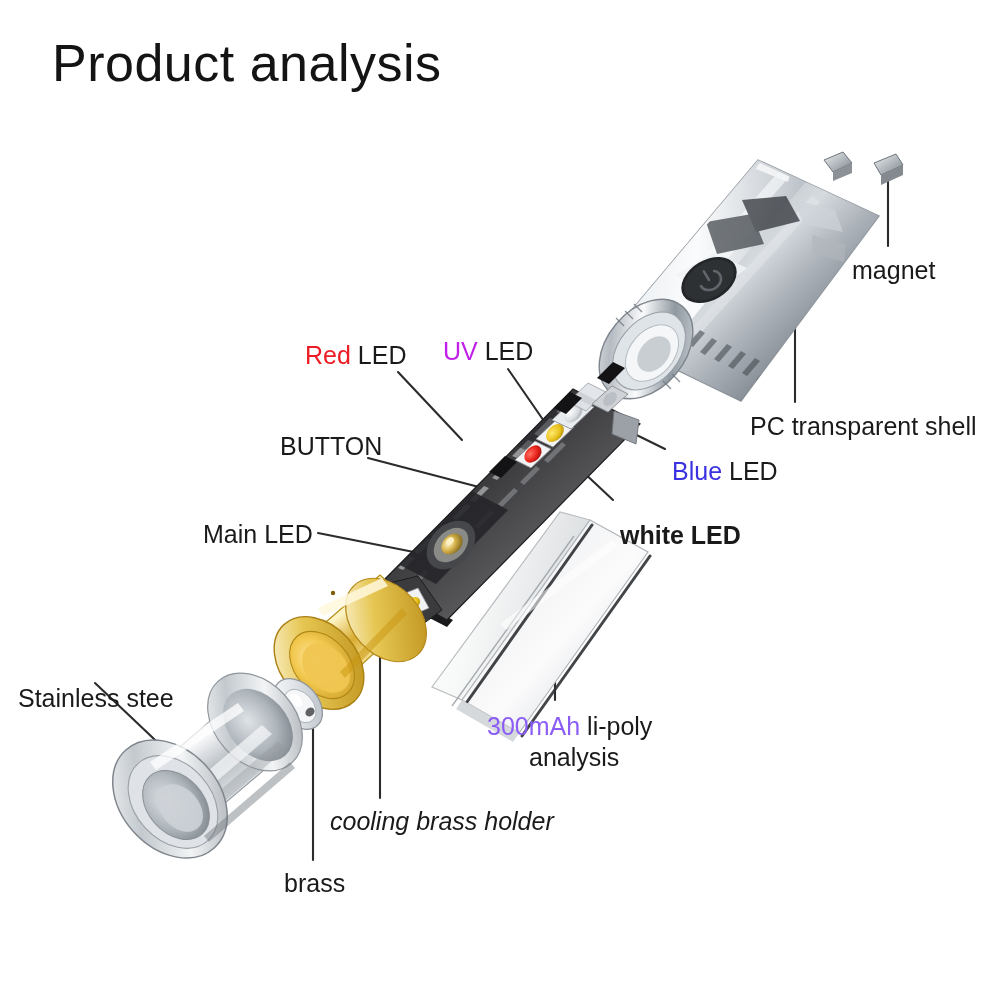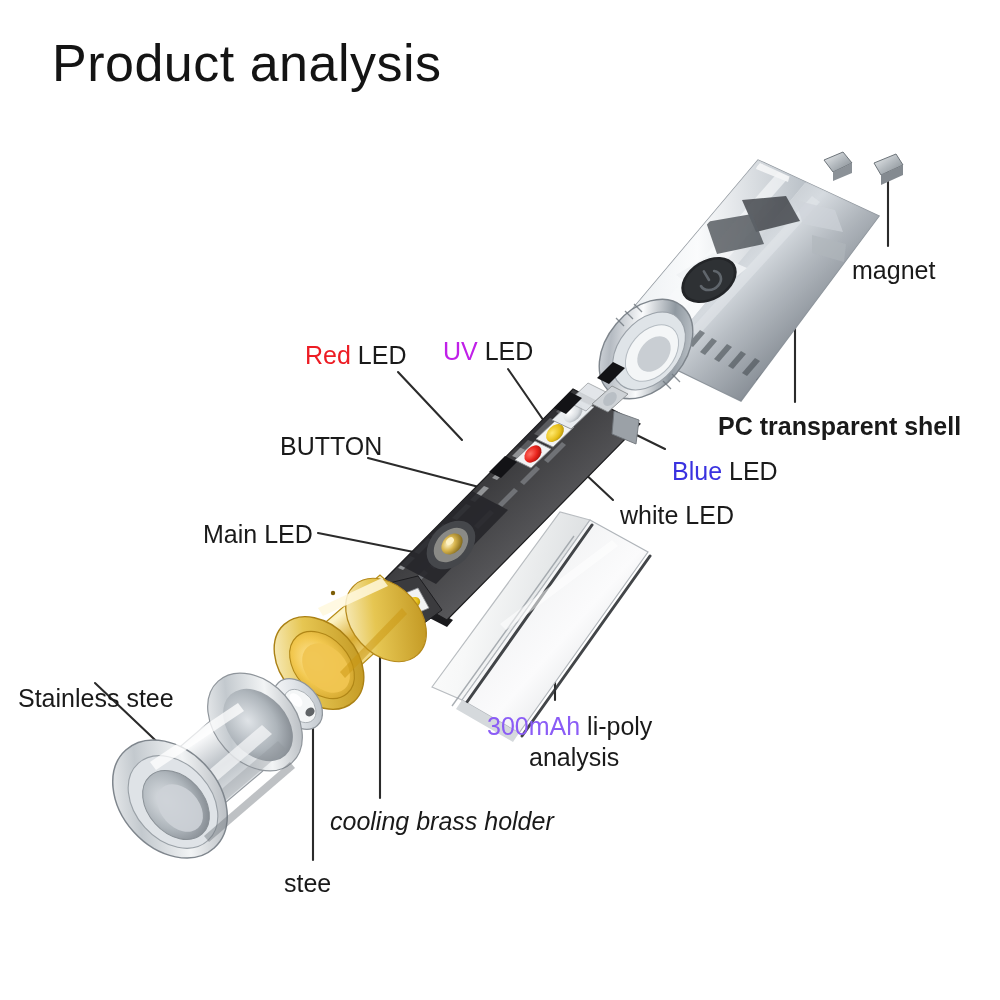--- a/index.html
+++ b/index.html
@@ -49,26 +49,26 @@
     color: #1a1a1a;
     white-space: nowrap;
     line-height: 1.22;
     font-weight: 400;
   }
   .label.two-line { white-space: normal; text-align: left; }
   .kw { font-weight: 400; }
 
   
   #label-magnet        { left: 852px; top: 255px; }
-  #label-pc-shell      { left: 718px; top: 411px; font-weight: bold; }
+  #label-pc-shell      { left: 750px; top: 411px; }
   #label-red-led       { left: 305px; top: 340px; }
   #label-uv-led        { left: 443px; top: 336px; }
   #label-button        { left: 280px; top: 431px; }
   #label-blue-led      { left: 672px; top: 456px; }
-  #label-white-led     { left: 620px; top: 500px; }
+  #label-white-led     { left: 620px; top: 520px; font-weight: bold; }
   #label-main-led      { left: 203px; top: 519px; }
   #label-stainless     { left: 18px; top: 683px; text-align: center; }
   #label-battery       { left: 487px; top: 711px; width: 230px; }
   #label-brass         { left: 330px; top: 806px; font-style: italic; }
   #label-lens          { left: 284px; top: 868px; }
 </style>
 </head>
 <body>
 
 <div id="stage">
@@ -449,15 +449,15 @@
 
   <div class="label" id="label-stainless">Stainless stee</div>
 
   <div class="label two-line" id="label-battery">
     <span class="kw" style="color:#8b5cf6">300mAh</span><span> li-poly</span><br>
     <span style="display:inline-block;margin-left:42px">analysis</span>
   </div>
 
   <div class="label" id="label-brass">cooling brass holder</div>
 
-  <div class="label" id="label-lens">stee</div>
+  <div class="label" id="label-lens">brass</div>
 
 </div>
 
 </body></html>

